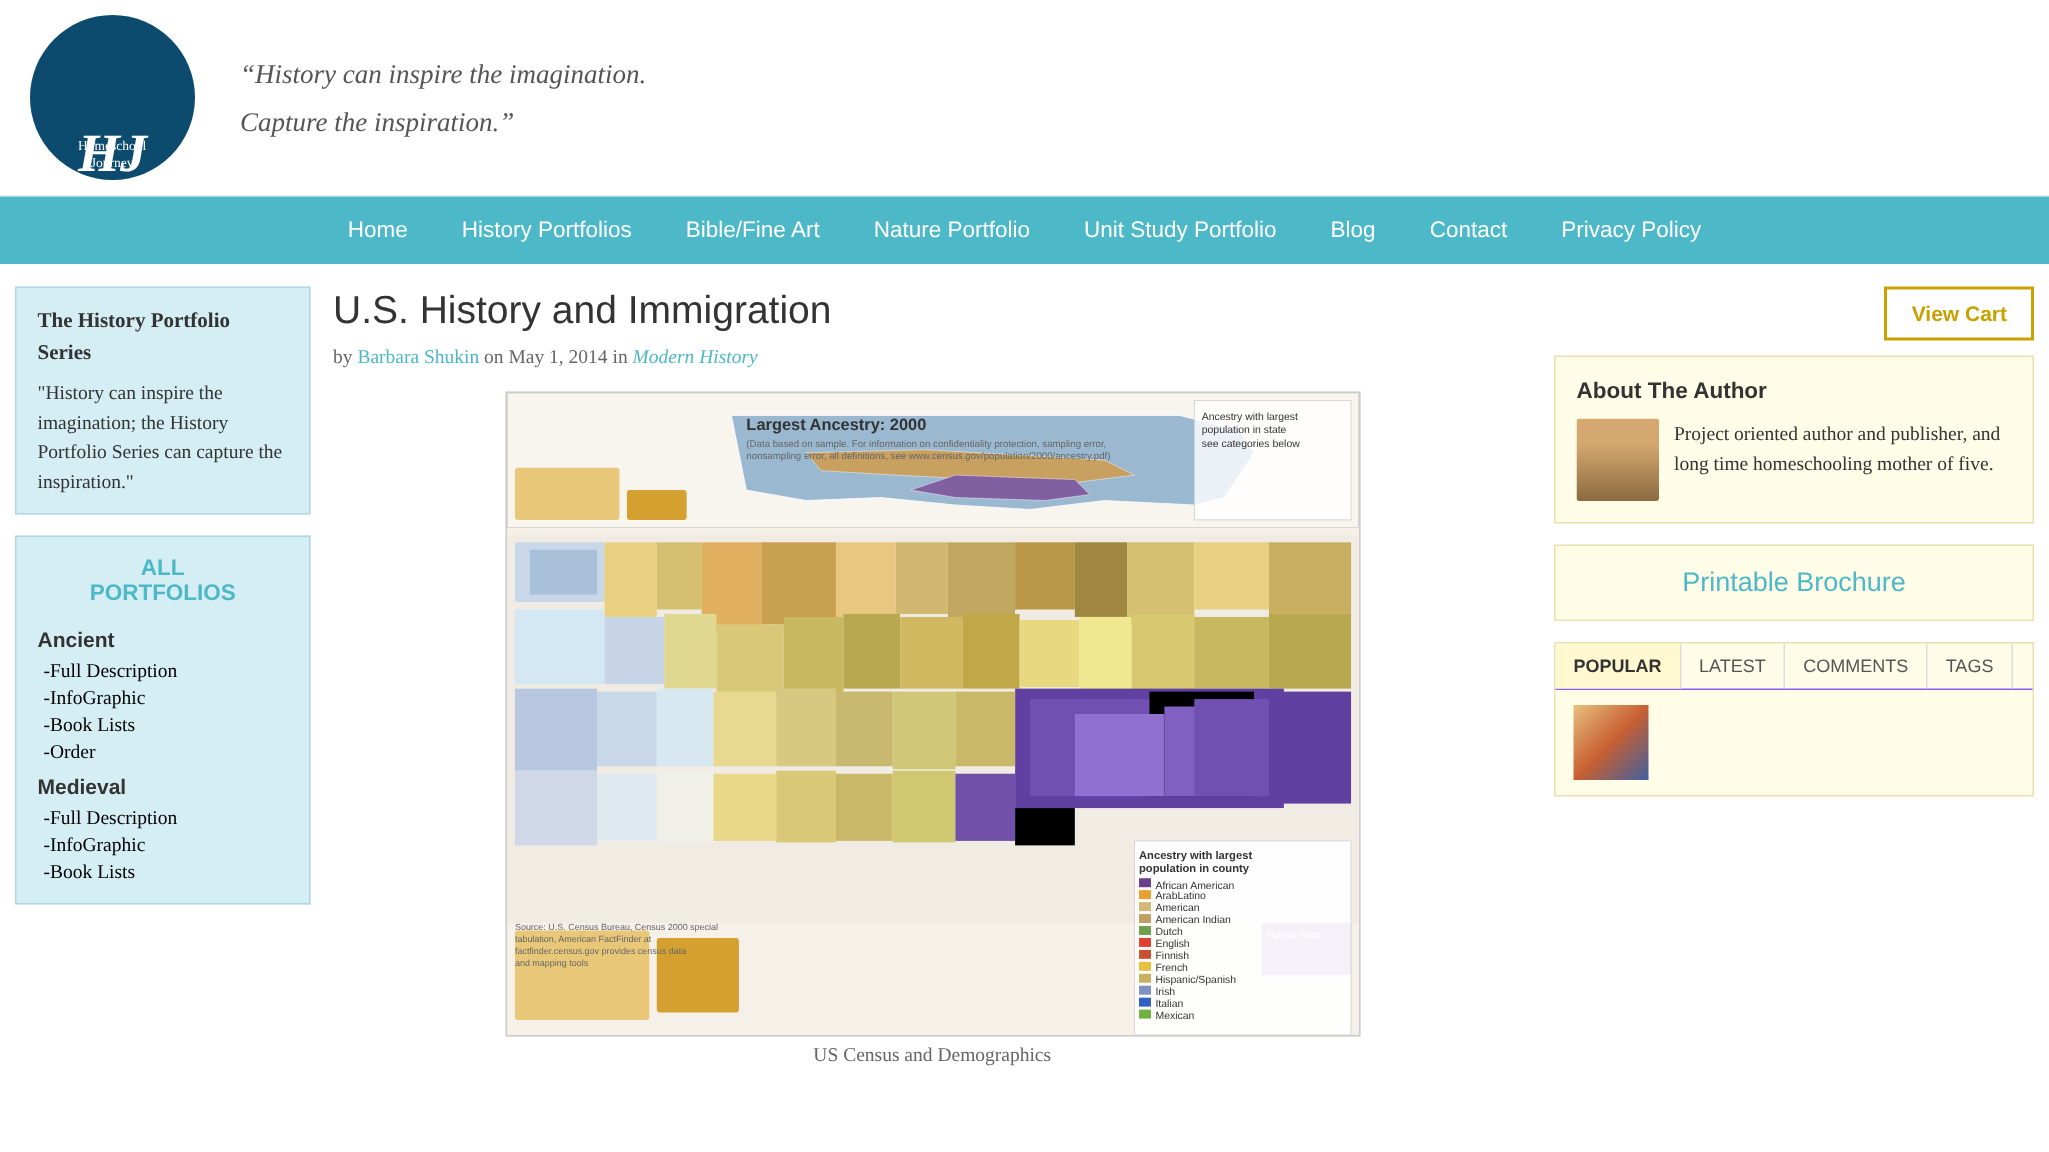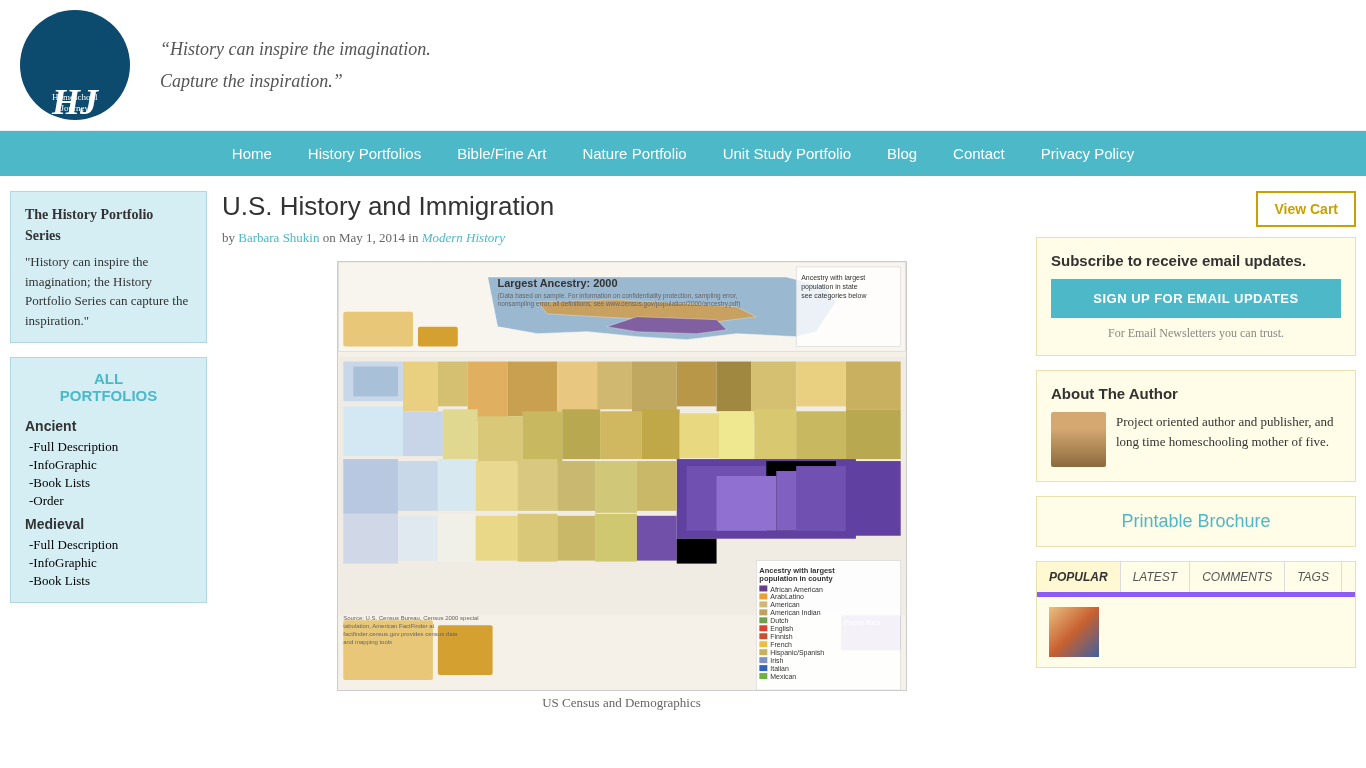--- a/index.html
+++ b/index.html
@@ -247,22 +247,21 @@
       font-family: Arial, sans-serif;
       text-align: center;
       margin-bottom: 0;
     }
     .tabs-box {
       background: #fffde7;
       border: 1px solid #e8e0b0;
     }
     .tabs-row {
       display: flex;
-      border-bottom: 5px solid #8b5cf6;
-      font-style: italic;
+      border-bottom: 1px solid #8b5cf6;
     }
     .tab-item {
       padding: 8px 12px;
       font-size: 12px;
       font-family: Arial, sans-serif;
       color: #555;
       cursor: pointer;
       border-right: 1px solid #ddd;
     }
     .tab-item.active {
@@ -493,25 +492,20 @@
       </div>
       <div class="image-caption">US Census and Demographics</div>
     </div>
   </main>
 
   <aside id="right-sidebar">
     <div class="clearfix">
       <button class="view-cart-btn">View Cart</button>
     </div>
 
-    <div class="right-box">
-      <h3>Subscribe to receive email updates.</h3>
-      <button class="email-signup-btn">SIGN UP FOR EMAIL UPDATES</button>
-      <div class="small-text">For Email Newsletters you can trust.</div>
-    </div>
 
     <div class="right-box">
       <h3>About The Author</h3>
       <div class="author-box">
         <div class="author-photo">
           <div class="author-photo-inner"></div>
         </div>
         <div class="author-desc">Project oriented author and publisher, and long time homeschooling mother of five.</div>
       </div>
     </div>

